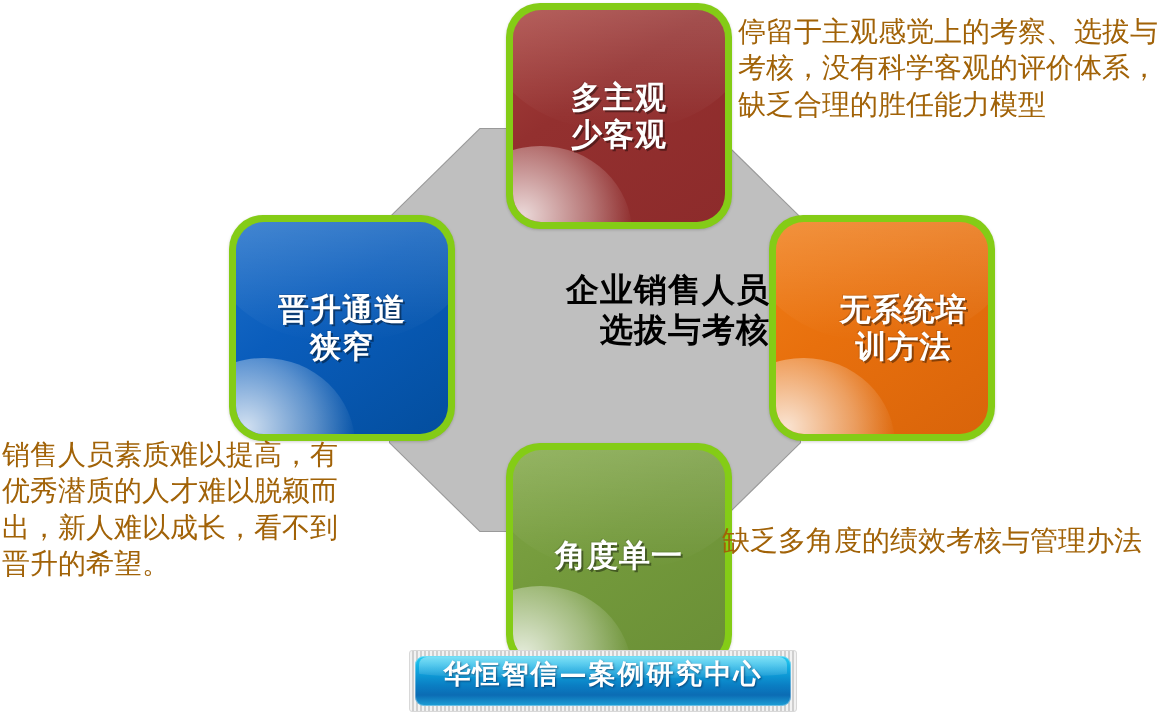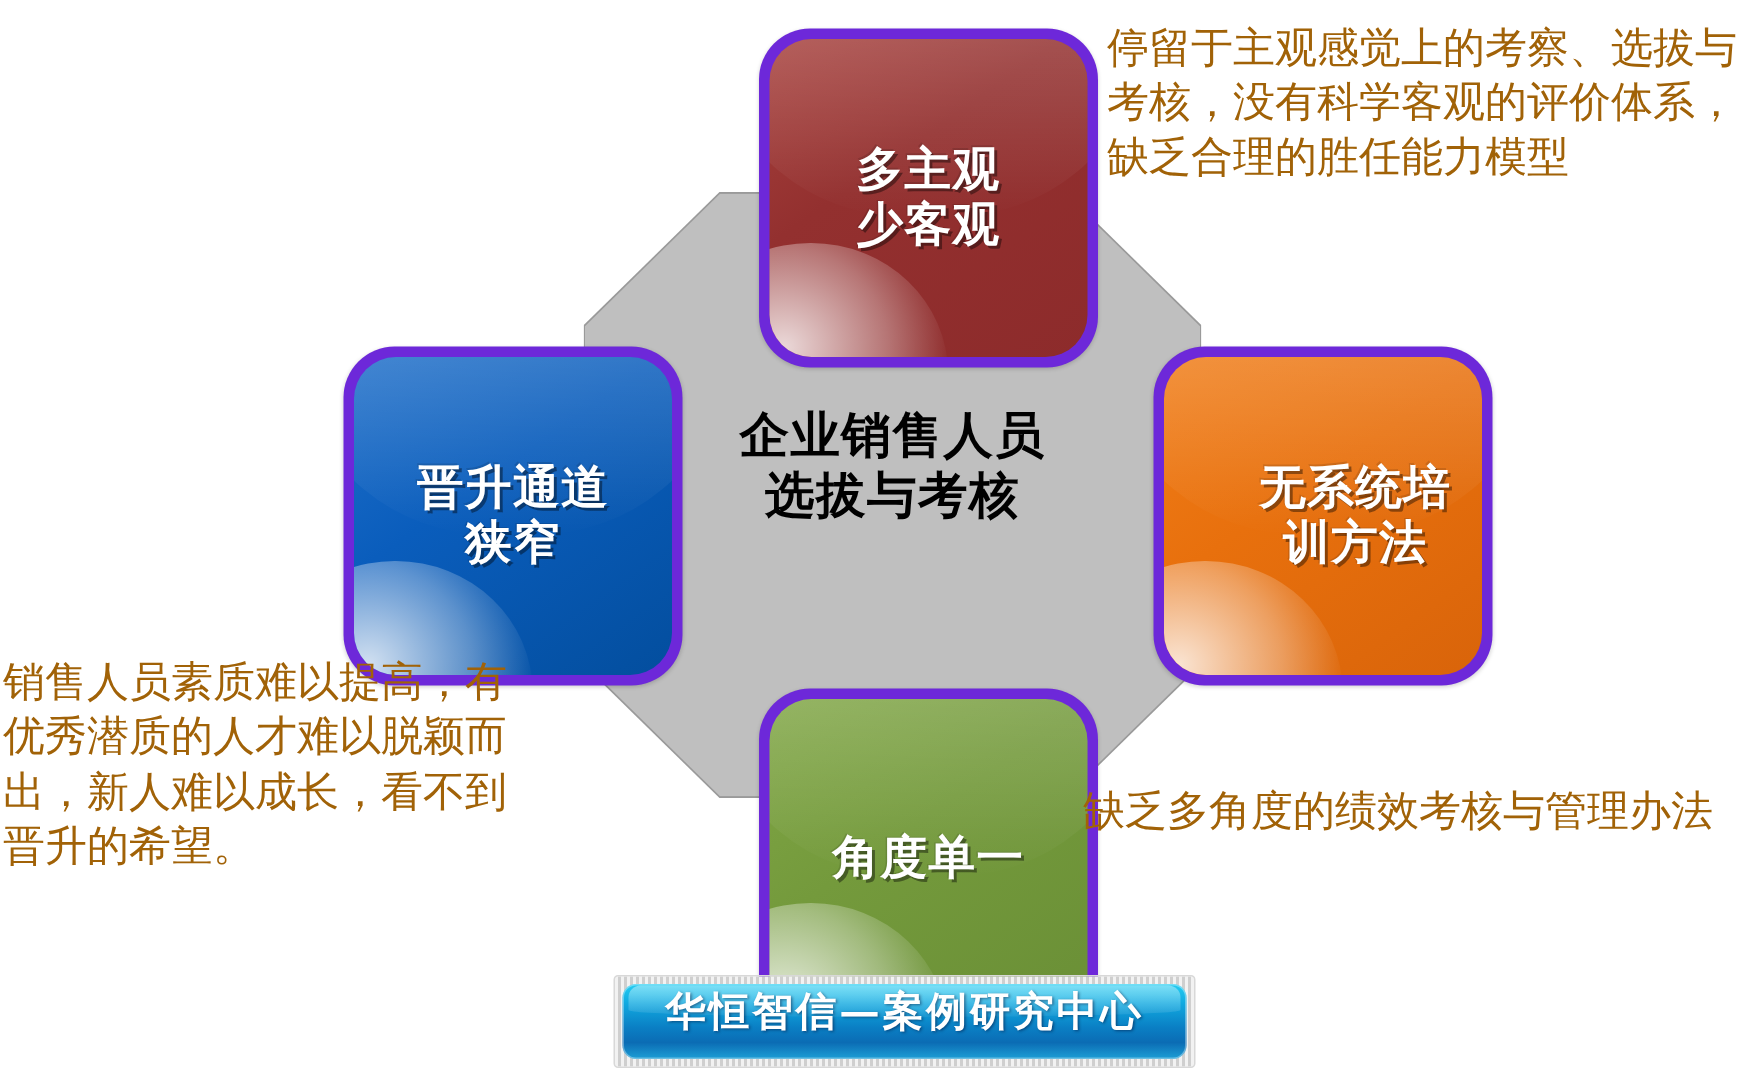--- a/index.html
+++ b/index.html
@@ -45,37 +45,36 @@
     z-index: 1;
   }
   .octagon { z-index: 2; }
 
   .center-label {
     position: absolute;
     left: 420px;
     top: 270px;
     width: 350px;
     z-index: 6;
-    text-align: center;
+    text-align: right;
     color: #000000;
     font-weight: bold;
     font-size: 33px;
     line-height: 1.22;
     letter-spacing: 1px;
   }
 
   
   .node {
     position: absolute;
     z-index: 8;
     border-radius: 34px;
     padding: 7px;
-    background: #6d28d9;
+    background: #84cc16;
     box-shadow: 0 1px 3px rgba(0,0,0,0.18);
-    margin-top: 16px;
   }
   .node-inner {
     position: relative;
     width: 100%;
     height: 100%;
     border-radius: 28px;
     overflow: hidden;
     display: flex;
     align-items: center;
     justify-content: center;

